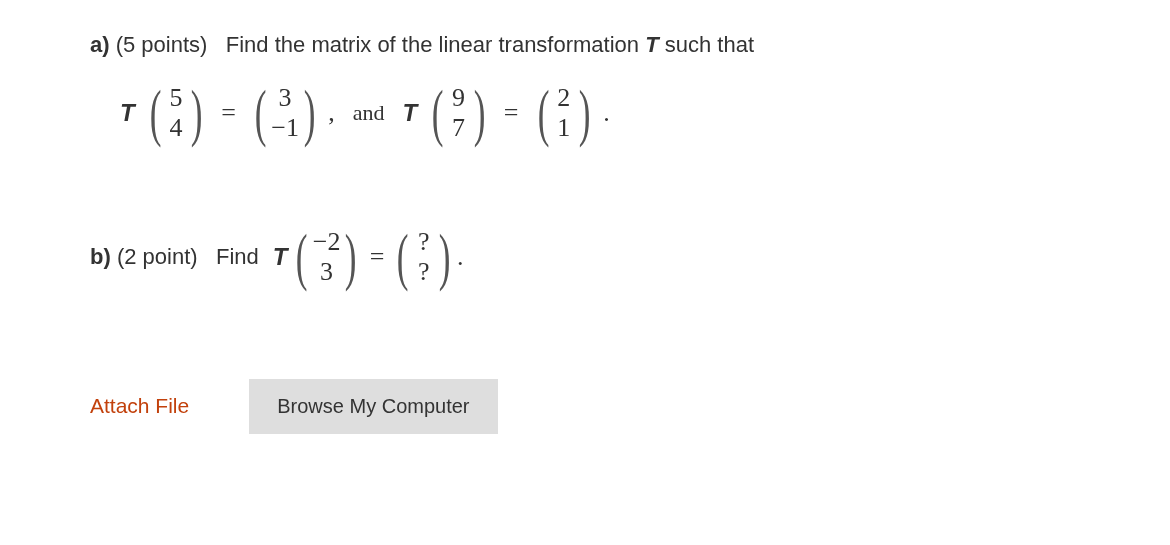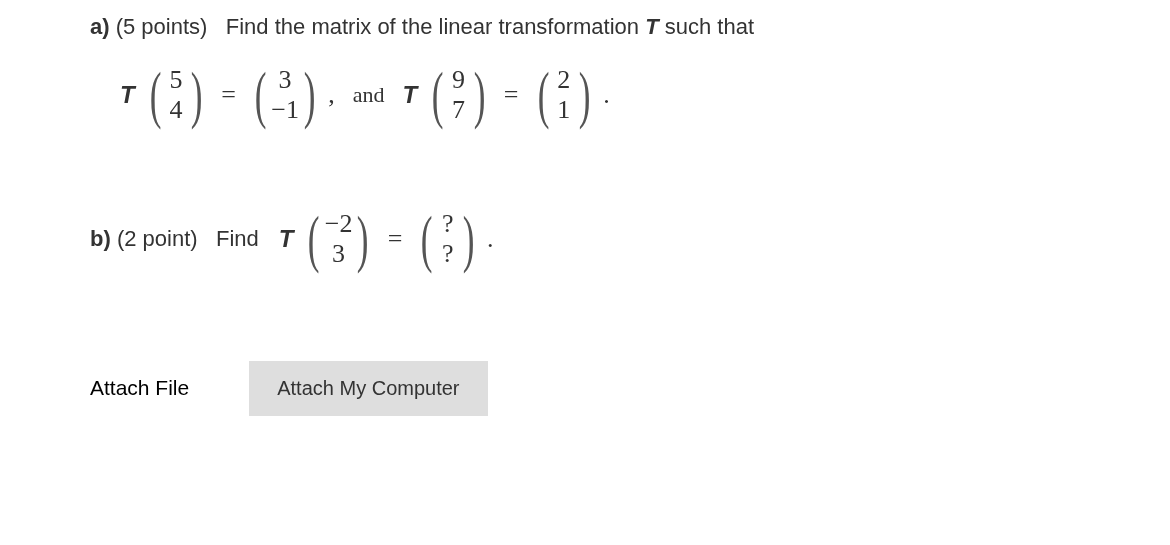--- a/index.html
+++ b/index.html
@@ -5,21 +5,21 @@
   html, body {
     margin: 0;
     padding: 0;
     width: 1170px;
     height: 545px;
     background: #ffffff;
     font-family: Arial, Helvetica, sans-serif;
     color: #333333;
   }
   .page {
-    padding: 12px 90px 0 90px;
+    padding: 30px 90px 0 90px;
     box-sizing: border-box;
   }
   .line {
     font-size: 22px;
     line-height: 1.4;
   }
   .part-label { font-weight: 700; }
   .ital-bold { font-weight: 700; font-style: italic; }
   .math-row {
     display: flex;
@@ -58,39 +58,38 @@
     min-width: 20px;
   }
   .col span { display: block; text-align: center; }
   .eq { margin: 0 8px; font-size: 26px; }
   .joiner { font-size: 22px; font-family: Liberation Serif, serif; margin: 0 12px; }
   .period { font-size: 26px; margin-left: 2px; }
 
   .part-b-row {
     display: flex;
     align-items: center;
-    gap: 6px;
     margin-top: 80px;
   }
   .part-b-label {
     font-size: 22px;
     font-family: Arial, Helvetica, sans-serif;
     margin-right: 14px;
   }
 
   .attach-area {
     display: flex;
     align-items: center;
     margin-top: 90px;
     gap: 60px;
     color: #555;
   }
   .attach-label {
     font-size: 21px;
-    color: #000000;
+    color: #c2410c;
   }
   .btn {
     background: #dedede;
     color: #333;
     font-size: 20px;
     padding: 16px 28px;
     border: none;
     font-family: Arial, Helvetica, sans-serif;
     cursor: pointer;
   }
@@ -175,16 +174,16 @@
         <span>?</span>
         <span>?</span>
       </span>
       <span class="paren">)</span>
     </span>
     <span class="period" style="font-family:'Times New Roman',Times,serif;">.</span>
   </div>
 
   <div class="attach-area">
     <span class="attach-label">Attach File</span>
-    <button class="btn">Attach My Computer</button>
+    <button class="btn">Browse My Computer</button>
   </div>
 
 </div>
 
 </body></html>

